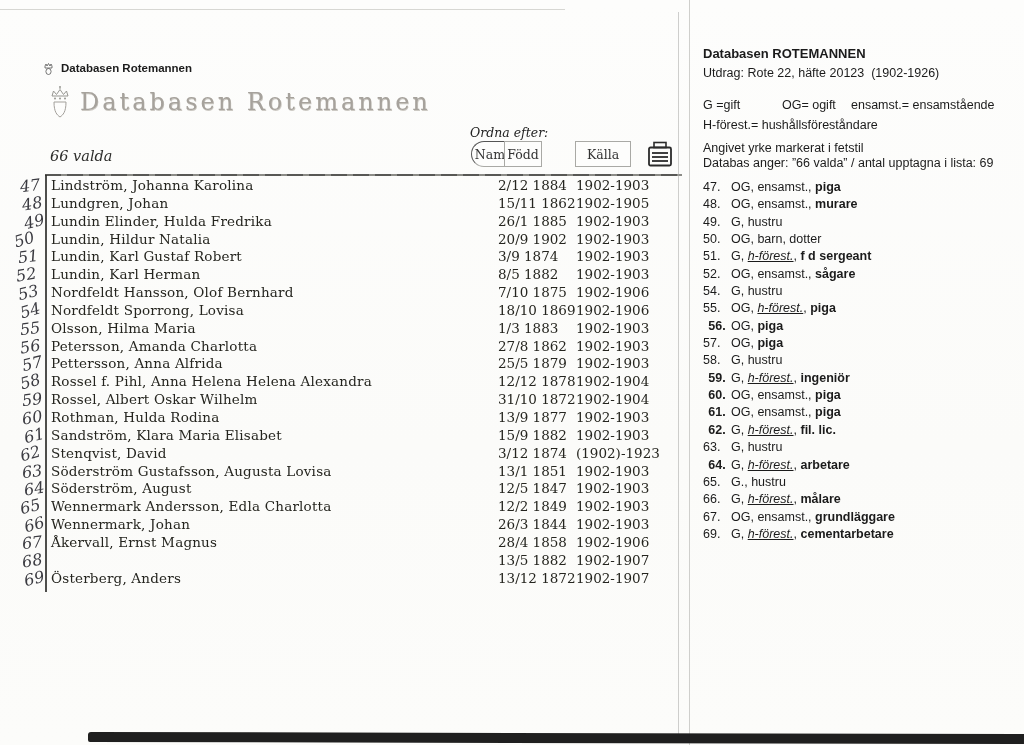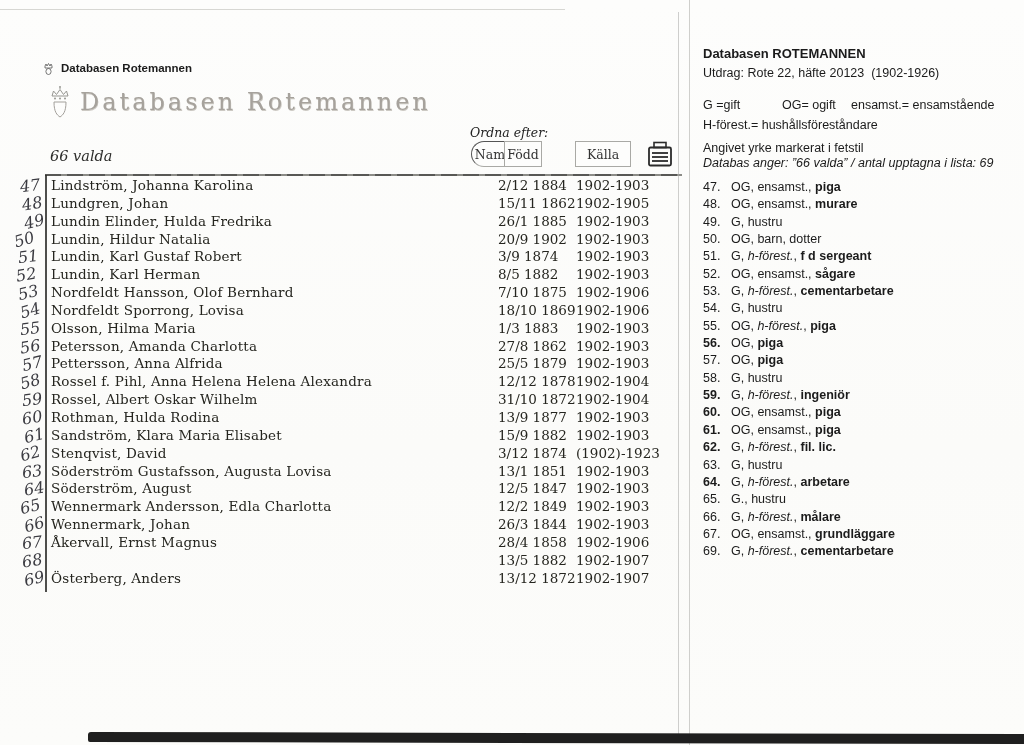--- a/index.html
+++ b/index.html
@@ -45,28 +45,28 @@
   .ann{position:absolute;left:703px;top:46px;width:318px;font-family:"Liberation Sans",sans-serif;
        font-size:12.5px;color:#1b1b1b;}
   .ann-title{position:absolute;left:0;top:0;font-weight:bold;font-size:13px;}
   .ann-sub{position:absolute;left:0;top:20px;white-space:pre;}
   .leg1{position:absolute;left:0;top:52px;width:318px;}
   .leg1 .l1a{position:absolute;left:0;}
   .leg1 .l1b{position:absolute;left:79px;}
   .leg1 .l1c{position:absolute;left:148px;}
   .leg2{position:absolute;left:0;top:72px;}
   .leg3{position:absolute;left:0;top:95px;}
-  .leg4{position:absolute;left:0;top:110px;font-style:italic;}
+  .leg4{position:absolute;left:0;top:110px;}
   .ann-list{position:absolute;left:0;top:134px;width:318px;}
   .ann-item{height:17.35px;white-space:nowrap;}
   .ann-no{display:inline-block;width:28px;}
   .b{font-weight:bold;}
-  .u{font-style:italic;}
+  .u{font-style:italic;text-decoration:underline;}
   .u2{}
-  .nb{font-weight:bold;}
+  .nb{font-weight:bold;text-align:center;}
   svg{display:block;}
 </style>
 </head>
 <body>
 
 <div class="page">
 
   <div class="topline"></div>
 
   <div class="titlebar">
@@ -265,21 +265,20 @@
     <div class="leg2">H-förest.= hushållsföreståndare</div>
     <div class="leg3">Angivet yrke markerat i fetstil</div>
     <div class="leg4">Databas anger: ”66 valda” / antal upptagna i lista: 69</div>
     <div class="ann-list">
         <div class="ann-item"><span class="ann-no">47.</span><span>OG, ensamst., </span><span class="b">piga</span></div>
         <div class="ann-item"><span class="ann-no">48.</span><span>OG, ensamst., </span><span class="b">murare</span></div>
         <div class="ann-item"><span class="ann-no">49.</span><span>G, hustru</span></div>
         <div class="ann-item"><span class="ann-no">50.</span><span>OG, barn, dotter</span></div>
         <div class="ann-item"><span class="ann-no">51.</span><span>G, </span><span class="u">h-förest.</span><span>, </span><span class="b">f d sergeant</span></div>
         <div class="ann-item"><span class="ann-no">52.</span><span>OG, ensamst., </span><span class="b">sågare</span></div>
-        <div class="ann-item"><span class="ann-no">53.</span><span>G, </span><span class="u">h-förest.</span><span>, </span><span class="b">cementarbetare</span></div>
         <div class="ann-item"><span class="ann-no">54.</span><span>G, hustru</span></div>
         <div class="ann-item"><span class="ann-no">55.</span><span>OG, </span><span class="u">h-förest.</span><span>, </span><span class="b">piga</span></div>
         <div class="ann-item"><span class="ann-no nb">56.</span><span>OG, </span><span class="b">piga</span></div>
         <div class="ann-item"><span class="ann-no">57.</span><span>OG, </span><span class="b">piga</span></div>
         <div class="ann-item"><span class="ann-no">58.</span><span>G, hustru</span></div>
         <div class="ann-item"><span class="ann-no nb">59.</span><span>G, </span><span class="u">h-förest.</span><span>, </span><span class="b">ingeniör</span></div>
         <div class="ann-item"><span class="ann-no nb">60.</span><span>OG, ensamst., </span><span class="b">piga</span></div>
         <div class="ann-item"><span class="ann-no nb">61.</span><span>OG, ensamst., </span><span class="b">piga</span></div>
         <div class="ann-item"><span class="ann-no nb">62.</span><span>G, </span><span class="u">h-förest.</span><span>, </span><span class="b">fil. lic.</span></div>
         <div class="ann-item"><span class="ann-no">63.</span><span>G, hustru</span></div>

